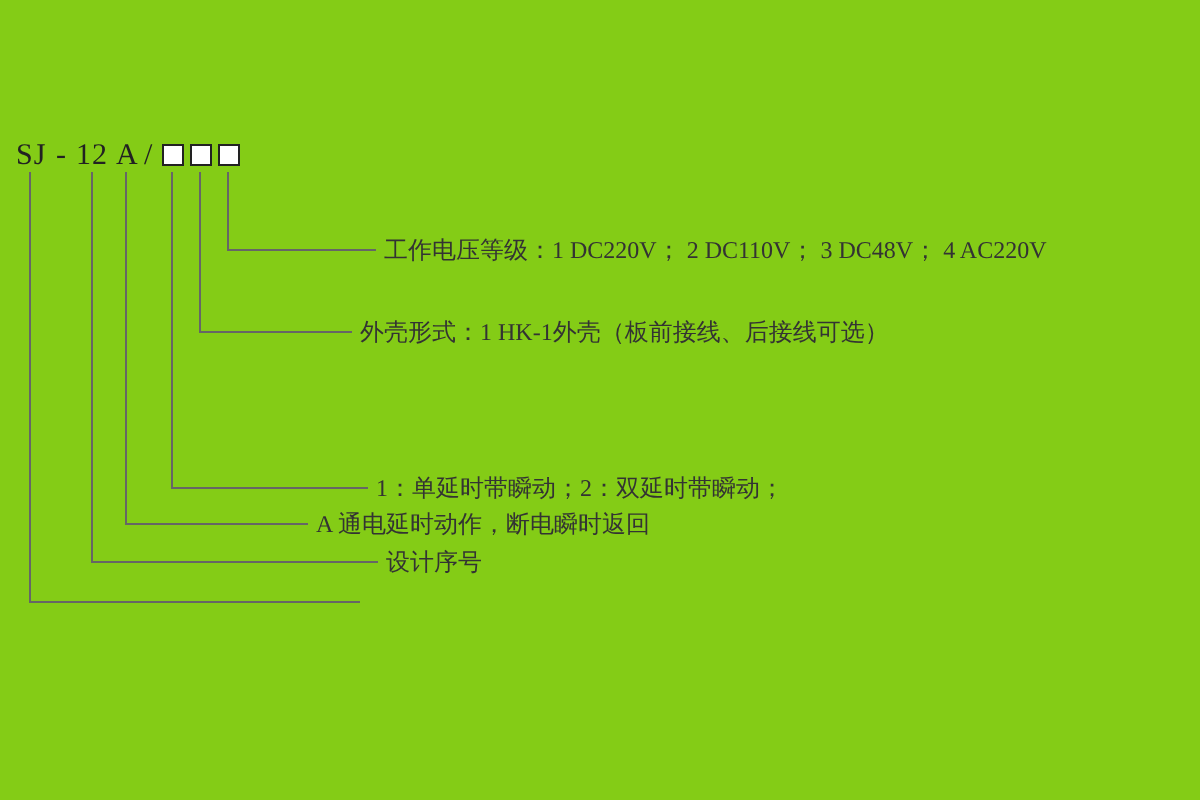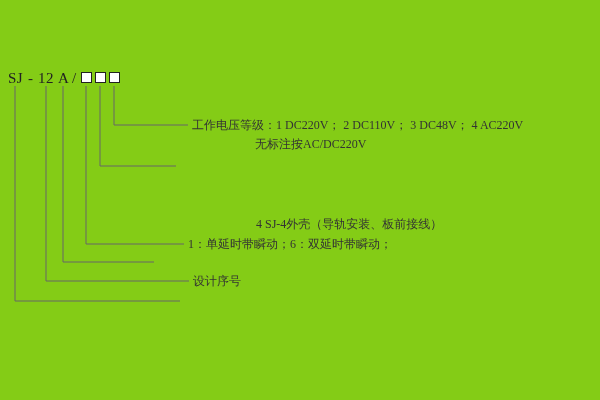--- a/index.html
+++ b/index.html
@@ -64,20 +64,20 @@
   <span class="model-part" style="left:8px">SJ</span>
   <span class="model-part" style="left:28px">-</span>
   <span class="model-part" style="left:38px">12</span>
   <span class="model-part" style="left:58px">A</span>
   <span class="model-part" style="left:72px">/</span>
   <span class="model-box" style="left:81px"></span>
   <span class="model-box" style="left:95px"></span>
   <span class="model-box" style="left:109px"></span>
 
   <div class="label" style="left:192px; top:118px">工作电压等级：1 DC220V；  2 DC110V；  3 DC48V；  4 AC220V</div>
-  <div class="label" style="left:255px; top:137px">无标注按AC/DC220V</div>
 
-  <div class="label" style="left:256px; top:217px">4   SJ-4外壳（导轨安装、板前接线）</div>
+  <div class="label" style="left:180px; top:159px">外壳形式：1   HK-1外壳（板前接线、后接线可选）</div>
 
-  <div class="label" style="left:188px; top:237px">1：单延时带瞬动；6：双延时带瞬动；</div>
+  <div class="label" style="left:188px; top:237px">1：单延时带瞬动；2：双延时带瞬动；</div>
+  <div class="label" style="left:158px; top:255px">A  通电延时动作，断电瞬时返回</div>
   <div class="label" style="left:193px; top:274px">设计序号</div>
 
 </div>
 
 </body></html>

